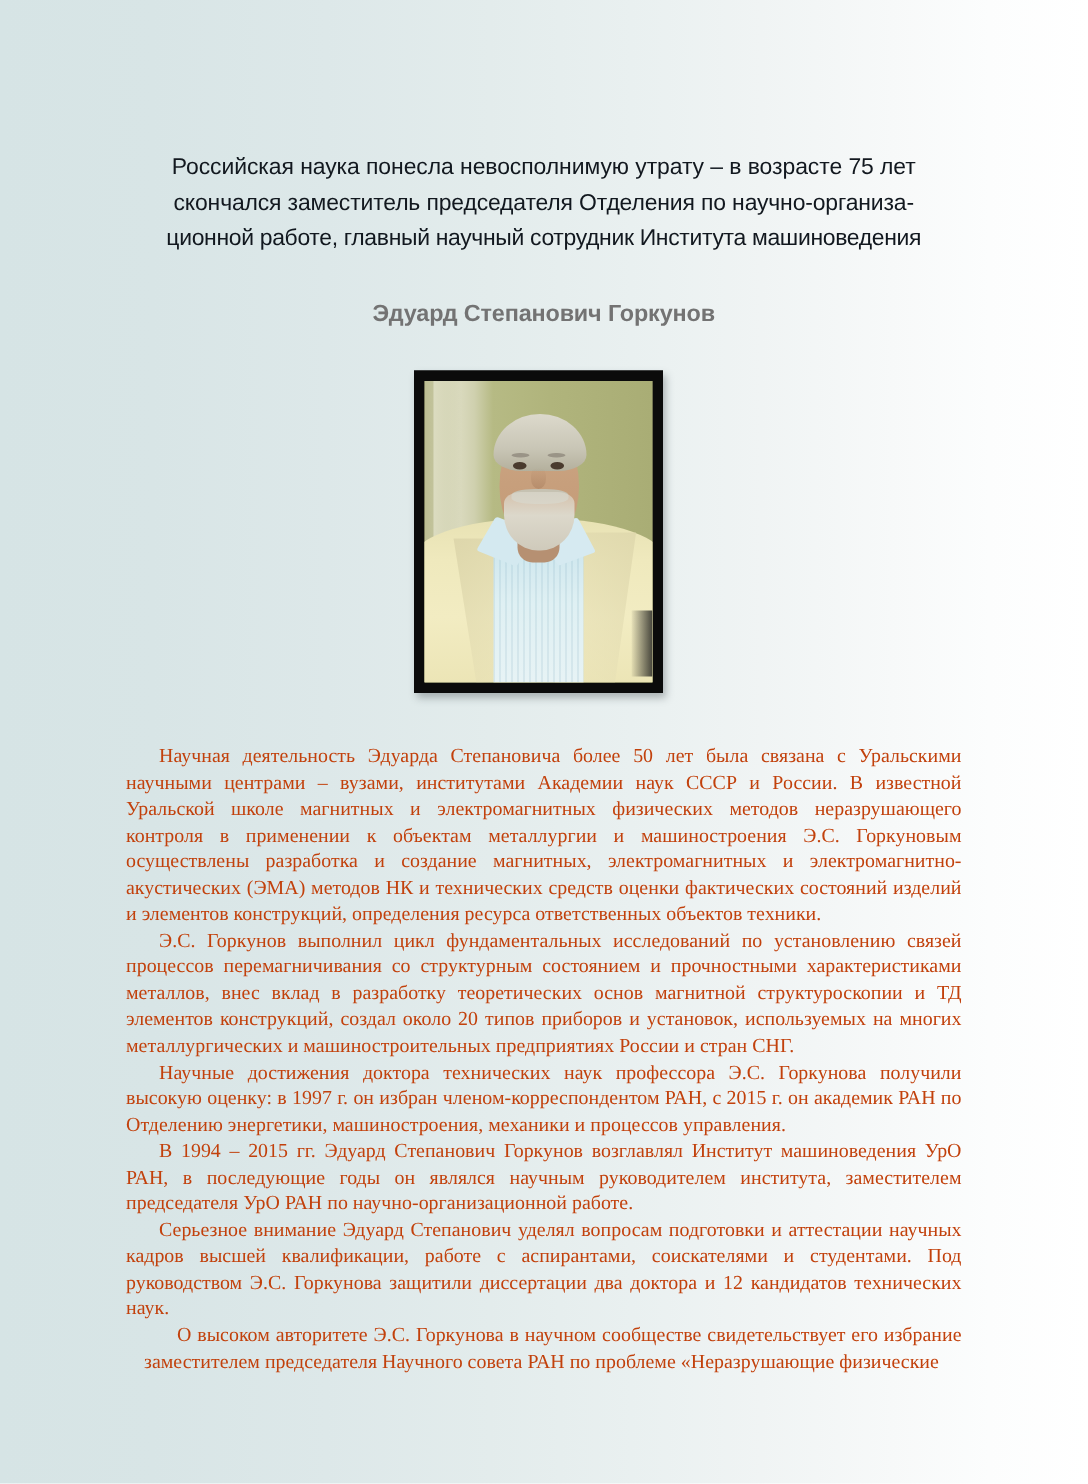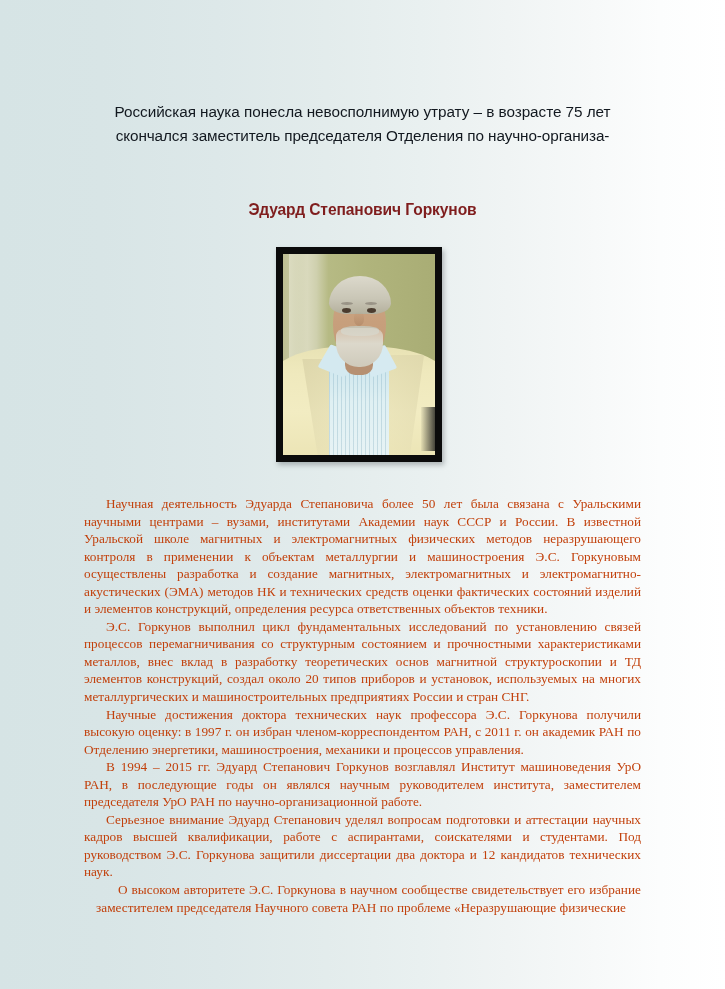--- a/index.html
+++ b/index.html
@@ -55,21 +55,21 @@
   .person-name {
     position: absolute;
     left: 84px;
     top: 200px;
     width: 557px;
     text-align: center;
     font-family: "Liberation Sans", "DejaVu Sans", sans-serif;
     font-weight: bold;
     font-size: 15.6px;
     line-height: 20px;
-    color: #7f1d1d;
+    color: #737373;
     letter-spacing: -0.1px;
   }
 
   
   .portrait-frame {
     position: absolute;
     left: 276px;
     top: 247px;
     width: 166px;
     height: 215px;
@@ -279,20 +279,21 @@
   }
 </style>
 </head>
 <body>
 
 <div class="page">
 
   <div class="header-block">
     <div class="header-line l1">Российская наука понесла невосполнимую утрату – в возрасте 75 лет</div>
     <div class="header-line l2">скончался заместитель председателя Отделения по научно-организа-</div>
+    <div class="header-line l3">ционной работе, главный научный сотрудник Института машиноведения</div>
   </div>
 
   <div class="person-name">Эдуард Степанович Горкунов</div>
 
   <div class="portrait-frame">
     <div class="portrait-photo">
       <div class="wall"></div>
       <div class="wall-panel"></div>
       <div class="jacket"></div>
       <div class="jacket-lapel-l"></div>
@@ -310,19 +311,19 @@
       <div class="nose"></div>
       <div class="mustache"></div>
       <div class="beard"></div>
       <div class="dark-edge"></div>
     </div>
   </div>
 
   <div class="body-text">
     <p>Научная деятельность Эдуарда Степановича более 50 лет была связана с Уральскими научными центрами – вузами, институтами Академии наук СССР и России. В известной Уральской школе магнитных и электромагнитных физических методов неразрушающего контроля в применении к объектам металлургии и машиностроения Э.С. Горкуновым осуществлены разработка и создание магнитных, электромагнитных и электромагнитно-акустических (ЭМА) методов НК и технических средств оценки фактических состояний изделий и элементов конструкций, определения ресурса ответственных объектов техники.</p>
     <p>Э.С. Горкунов выполнил цикл фундаментальных исследований по установлению связей процессов перемагничивания со структурным состоянием и прочностными характеристиками металлов, внес вклад в разработку теоретических основ магнитной структуроскопии и ТД элементов конструкций, создал около 20 типов приборов и установок, используемых на многих металлургических и машиностроительных предприятиях России и стран СНГ.</p>
-    <p>Научные достижения доктора технических наук профессора Э.С. Горкунова получили высокую оценку: в 1997 г. он избран членом-корреспондентом РАН, с 2011 г. он  академик РАН по Отделению энергетики, машиностроения, механики и процессов управления.</p>
+    <p>Научные достижения доктора технических наук профессора Э.С. Горкунова получили высокую оценку: в 1997 г. он избран членом-корреспондентом РАН, с 2015 г. он  академик РАН по Отделению энергетики, машиностроения, механики и процессов управления.</p>
     <p>В 1994 – 2015 гг. Эдуард Степанович Горкунов возглавлял Институт машиноведения УрО РАН, в последующие годы он являлся научным руководителем института, заместителем председателя УрО РАН по научно-организационной работе.</p>
     <p>Серьезное внимание Эдуард Степанович уделял вопросам подготовки и аттестации научных кадров высшей квалификации, работе с аспирантами, соискателями и студентами. Под руководством Э.С. Горкунова защитили диссертации два доктора и 12 кандидатов технических наук.</p>
     <p class="last">О высоком авторитете Э.С. Горкунова в научном сообществе свидетельствует его избрание заместителем председателя Научного совета РАН по проблеме «Неразрушающие физические</p>
   </div>
 
 </div>
 
 </body></html>

